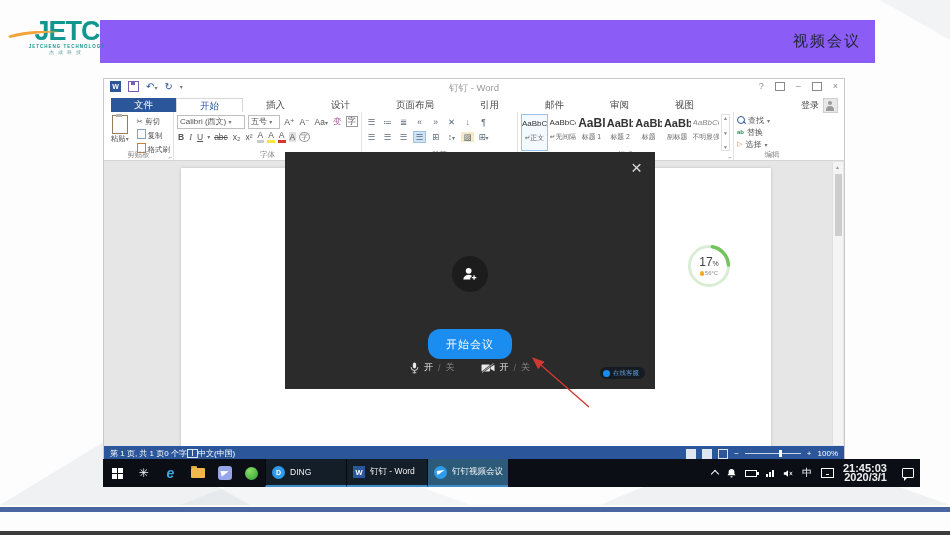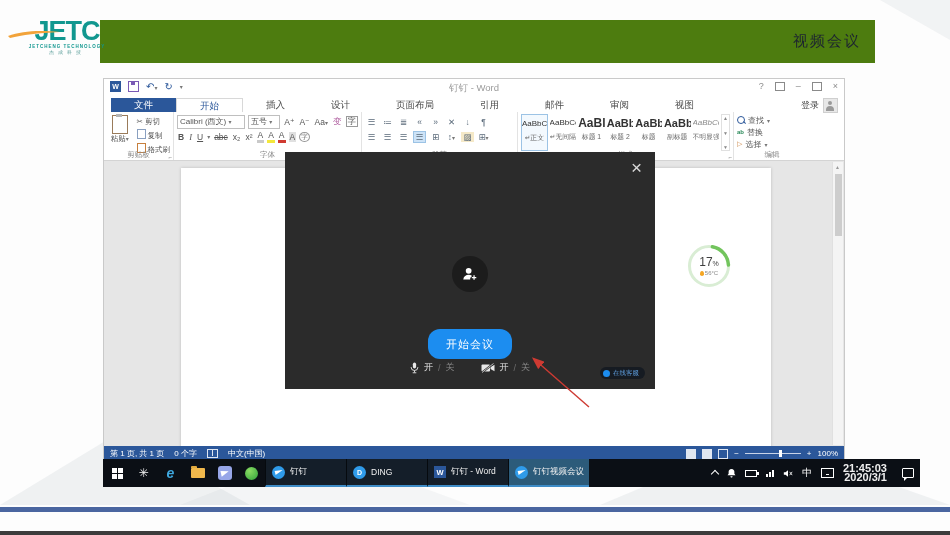--- a/index.html
+++ b/index.html
@@ -5,21 +5,21 @@
   html,body{margin:0;padding:0;background:#fff;}
   .slide{position:relative;width:950px;height:535px;background:#fdfdfd;overflow:hidden;
          font-family:"Liberation Sans","DejaVu Sans",sans-serif;}
   
   .wm{position:absolute;left:0;top:0;z-index:0;pointer-events:none;}
   .logo{position:absolute;left:22px;top:18px;width:90px;z-index:3;text-align:center;}
   .logo-brand{font-size:27px;font-weight:800;color:#11978f;letter-spacing:-1px;line-height:26px;position:relative;display:inline-block;}
   .logo-swoosh{position:absolute;left:-14px;top:12px;width:52px;height:8px;pointer-events:none;}
   .logo-tag{font-size:4.5px;color:#11978f;letter-spacing:1px;font-weight:700;}
   .logo-cn{font-size:5px;color:#6aa7a3;letter-spacing:4px;}
-  .hdr{position:absolute;left:100px;top:20px;width:775px;height:43px;background:#4d7c0f;z-index:2;
+  .hdr{position:absolute;left:100px;top:20px;width:775px;height:43px;background:#8b5cf6;z-index:2;
        display:flex;align-items:center;justify-content:flex-end;padding-right:14px;box-sizing:border-box;}
   .hdr-title{font-size:15px;color:#1d2430;letter-spacing:2px;}
   .footline{position:absolute;left:0;top:507px;width:950px;height:5px;background:#4a66a0;z-index:2;}
   .footedge{position:absolute;left:0;top:531px;width:950px;height:4px;background:#3c3c3c;z-index:2;}
   
   .win{position:absolute;left:103px;top:78px;width:742px;height:381px;background:#fff;
        border:1px solid #c9c9c9;box-sizing:border-box;z-index:1;font-size:10px;color:#444;}
   .titlebar{position:relative;height:19px;}
   .qat{position:absolute;left:6px;top:2px;display:flex;gap:7px;align-items:center;color:#2b579a;font-size:10px;}
   .wicon{width:11px;height:11px;background:#2b579a;color:#fff;font-size:7px;font-weight:700;display:flex;align-items:center;justify-content:center;}
@@ -77,21 +77,21 @@
   .mag i{position:absolute;left:4.5px;top:4.5px;width:3px;height:1.2px;background:#2b579a;transform:rotate(45deg);}
   .repic{font-size:6px;color:#2b8a5a;font-weight:700;}
   .selic{color:#c77f3c;font-size:7px;}
   
   .doc{position:relative;height:285px;background:#e6e6e6;overflow:hidden;}
   .page{position:absolute;left:77px;top:7px;width:590px;height:300px;background:#fff;box-shadow:0 0 3px rgba(0,0,0,.18);}
   .vscroll{position:absolute;right:1px;top:1px;width:10px;height:283px;background:#f4f4f4;border-left:1px solid #e0e0e0;}
   .vthumb{position:absolute;left:1.5px;top:12px;width:7px;height:62px;background:#cdcdcd;}
   .varrow{position:absolute;left:2px;top:2px;font-size:5px;color:#9a9a9a;}
   
-  .statusbar{height:15px;background:#2b579a;color:#fff;font-size:8px;display:flex;align-items:center;padding:0 6px;gap:10px;}
+  .statusbar{height:15px;background:#2b579a;color:#fff;font-size:8px;display:flex;align-items:center;padding:0 6px;}
   .sb-right{margin-left:auto;display:flex;align-items:center;gap:6px;}
   .viewic{width:8px;height:8px;border:1px solid #dfe6f2;display:inline-block;}
   .viewic.b{background:rgba(255,255,255,.85);}
   .zoomtrack{width:56px;height:1px;background:#c9d4e8;position:relative;display:inline-block;}
   .zoomthumb{position:absolute;left:34px;top:-3px;width:3px;height:7px;background:#fff;}
   .bookic{width:9px;height:7px;border:1px solid #dfe6f2;position:relative;display:inline-block;}
   .bookic i{position:absolute;left:4px;top:0;width:1px;height:6px;background:#dfe6f2;}
   
   .taskbar{position:absolute;left:103px;top:459px;width:817px;height:28px;background:#0b0f15;z-index:4;
            display:flex;align-items:center;color:#eee;}
@@ -389,24 +389,20 @@
         <span class="folderic"></span>
       </span>
     <span class="tb-ic">
         <span class="lavic"></span>
       </span>
     <span class="tb-ic">
         <span class="greenic"></span>
       </span>
 
     <div class="taskbtn">
-      <span class="dtic"></span>
-      <span>钉钉</span>
-    </div>
-    <div class="taskbtn">
       <span class="dingic">D</span>
       <span>DING</span>
     </div>
     <div class="taskbtn">
       <span class="wordic">W</span>
       <span>钉钉 - Word</span>
     </div>
     <div class="taskbtn active">
       <span class="dtic"></span>
       <span>钉钉视频会议</span>

